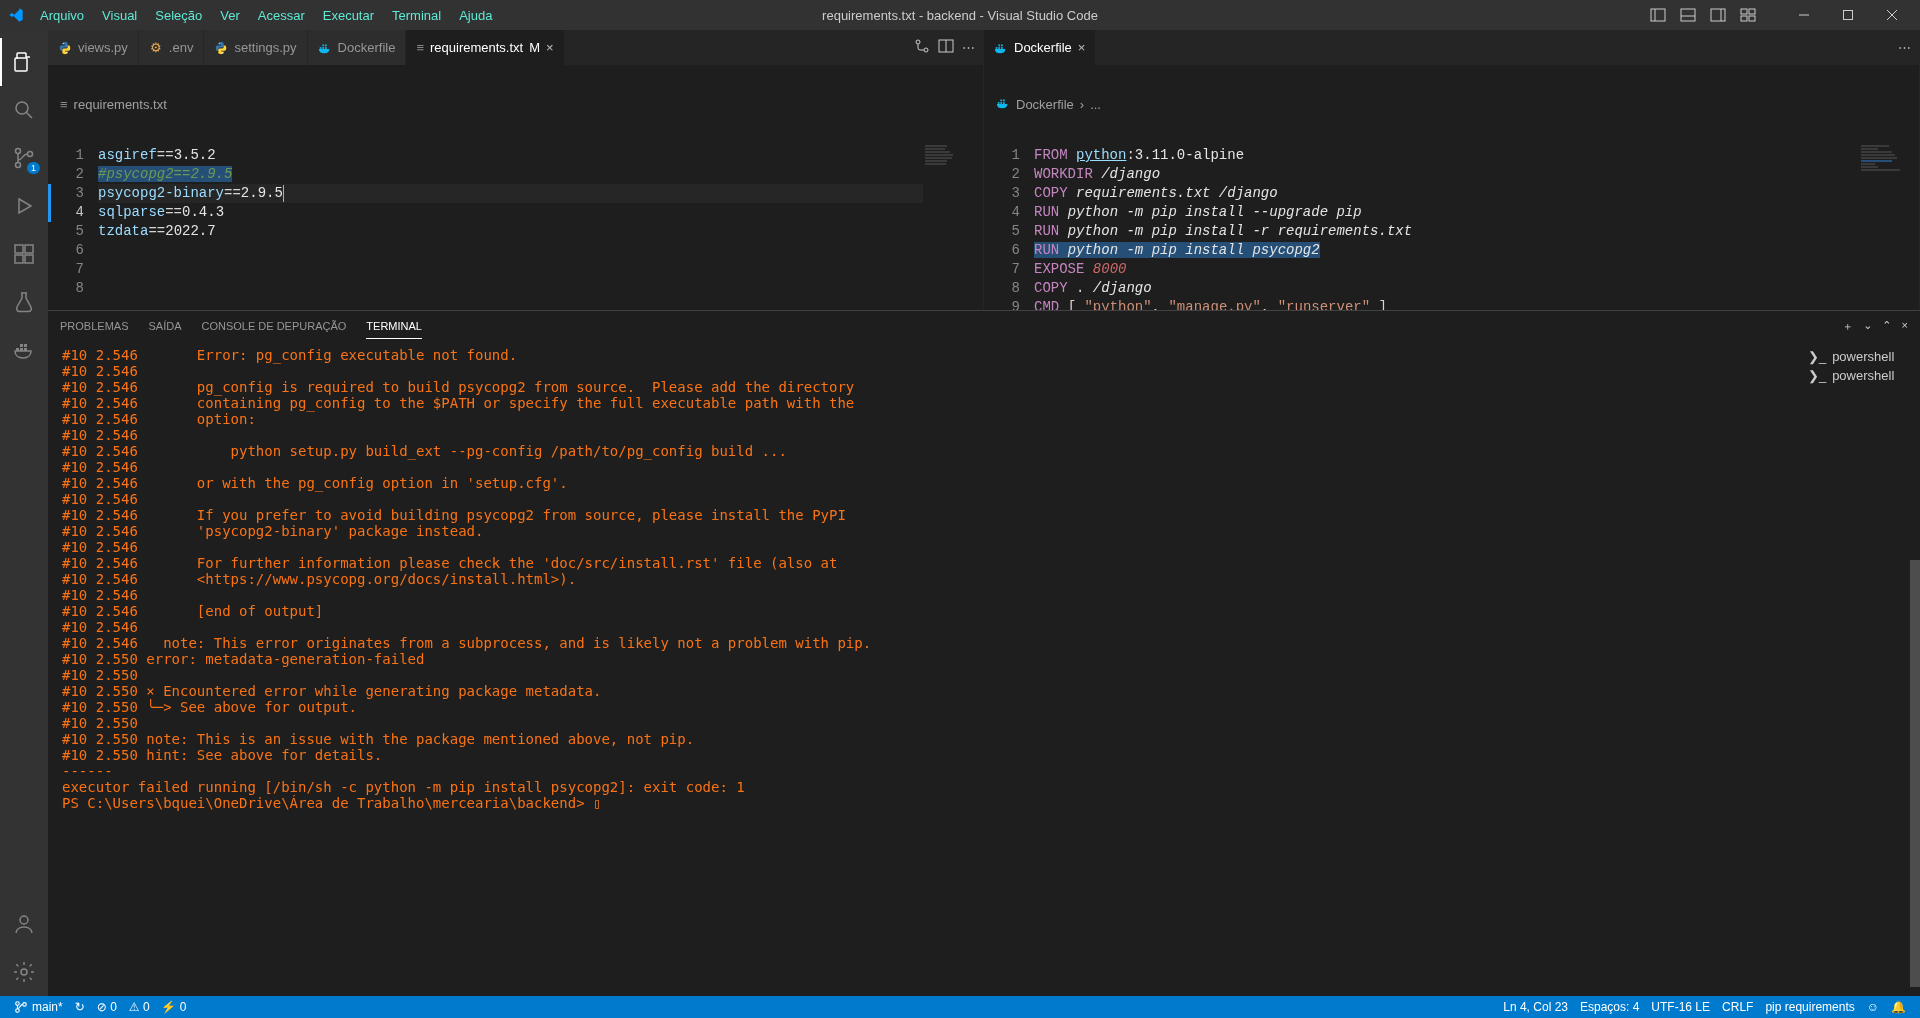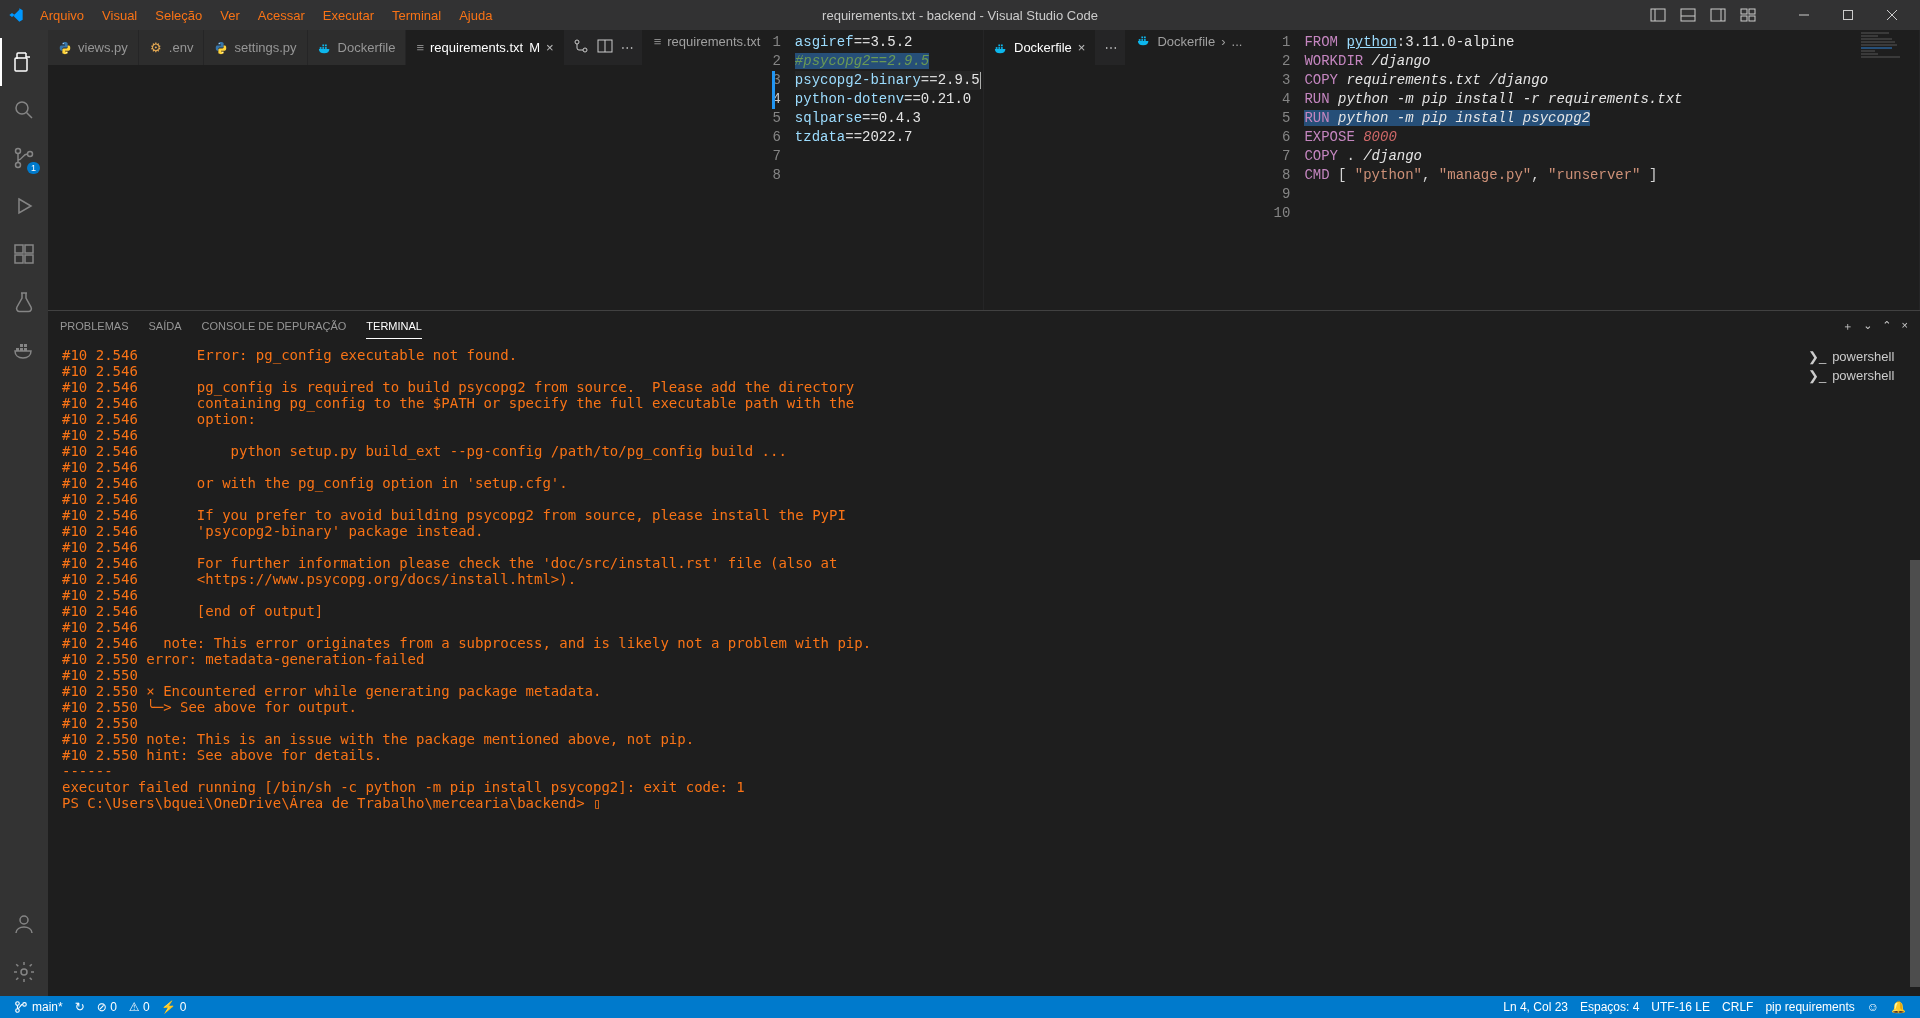--- a/index.html
+++ b/index.html
@@ -17,36 +17,36 @@
 .titlebar {
   height: 30px;
   background: #323233;
   display: flex;
   align-items: center;
   padding: 0 8px;
   position: relative;
 }
 .titlebar .logo { width: 16px; height: 16px; margin-right: 8px; display:flex; align-items:center; justify-content:center;}
 .titlebar .menus { display: flex; gap: 2px; }
-.titlebar .menus span { padding: 4px 8px; cursor: pointer; color:#f97316;text-align:right;}
+.titlebar .menus span { padding: 4px 8px; cursor: pointer; color:#5eead4;text-align:right;}
 .titlebar .title-center { position:absolute; left:50%; transform:translateX(-50%); color:#cccccc; }
 .titlebar .winctrl { margin-left:auto; display:flex; align-items:center; gap:4px; }
 .titlebar .layout-icons { display:flex; gap:6px; margin-right:20px; }
 .titlebar .layout-icons span, .titlebar .winbtn { width:24px; height:24px; display:flex; align-items:center; justify-content:center; cursor:pointer; color:#cccccc;}
 .titlebar .winbtn { width:40px; }
 .main { flex:1; display:flex; min-height:0; }
 .activitybar { width:48px; background:#333333; display:flex; flex-direction:column; align-items:center; padding-top:8px; }
 .activitybar .act-item { width:48px; height:48px; display:flex; align-items:center; justify-content:center; cursor:pointer; color:#858585; position:relative;}
 .activitybar .act-item.active { color:#ffffff; }
 .activitybar .act-item.active::before { content:""; position:absolute; left:0; top:0; bottom:0; width:2px; background:#ffffff; }
 .activitybar .act-item .badge { position:absolute; bottom:8px; right:8px; background:#007acc; color:#fff; border-radius:8px; font-size:9px; padding:1px 4px; }
 .activitybar .spacer { flex:1; }
 .workarea { flex:1; display:flex; flex-direction:column; min-width:0; }
 .editors-row { height:280px; display:flex; }
-.editor-group { flex:1; display:flex; flex-direction:row; min-width:0; border-right:1px solid #252526;}
+.editor-group { flex:1; display:flex; flex-direction:column; min-width:0; border-right:1px solid #252526;gap:28px;}
 .tabs { height:35px; background:#252526; display:flex; align-items:stretch; }
 .tab { display:flex; align-items:center; padding:0 10px; gap:6px; background:#2d2d2d; color:#969696; border-right:1px solid #252526; cursor:pointer; font-size:13px;}
 .tab.active { background:#1e1e1e; color:#ffffff; }
 .tab .mod { color:#ffffff; }
 .tab .close { opacity:0.7; }
 .tab-actions { margin-left:auto; display:flex; align-items:center; gap:8px; padding:0 8px; color:#cccccc;}
 .breadcrumb { height:22px; background:#1e1e1e; display:flex; align-items:center; padding:0 12px; gap:6px; color:#a0a0a0; font-size:13px;}
 .editor-body { flex:1; display:flex; font-family: Consolas, "Courier New", monospace; font-size:14px; line-height:19px; background:#1e1e1e; position:relative; overflow:hidden;}
 .gutter { width:50px; text-align:right; padding-right:14px; color:#858585; user-select:none; padding-top:3px;}
 .gutter .ln { height:19px; }
@@ -302,21 +302,20 @@
             <div class="ln active">4</div>
             <div class="ln">5</div>
             <div class="ln">6</div>
             <div class="ln">7</div>
             <div class="ln">8</div>
           </div>
           <div class="codelines">
             <div class="line"><span class="c-pkg">asgiref</span><span class="c-op">==</span><span class="c-ver">3.5.2</span></div>
             <div class="line"><span class="c-comment sel-bg">#psycopg2==2.9.5</span></div>
             <div class="line hl"><span class="c-pkg">psycopg2-binary</span><span class="c-op">==</span><span class="c-ver">2.9.5</span><span class="caret"></span></div>
-            <div class="line"><span class="c-pkg">python-dotenv</span><span class="c-op">==</span><span class="c-ver">0.21.0</span></div>
             <div class="line"><span class="c-pkg">sqlparse</span><span class="c-op">==</span><span class="c-ver">0.4.3</span></div>
             <div class="line"><span class="c-pkg">tzdata</span><span class="c-op">==</span><span class="c-ver">2022.7</span></div>
             <div class="line"></div>
           </div>
           <div class="minimap">
               <div class="mm-content">
                 <div class="mm-line" style="width:40%"></div>
                 <div class="mm-line" style="width:35%"></div>
                 <div class="mm-line" style="width:45%"></div>
                 <div class="mm-line" style="width:50%"></div>
@@ -371,20 +370,21 @@
             <div class="ln">6</div>
             <div class="ln">7</div>
             <div class="ln">8</div>
             <div class="ln">9</div>
             <div class="ln">10</div>
           </div>
           <div class="codelines">
             <div class="line"><span class="c-kw2">FROM</span> <span style="text-decoration:underline;color:#9cdcfe">python</span><span class="c-op">:</span><span class="c-ver">3.11.0-alpine</span></div>
             <div class="line"><span class="c-kw2">WORKDIR</span> <span class="c-arg" style="font-style:italic">/django</span></div>
             <div class="line"><span class="c-kw2">COPY</span> <span class="c-arg" style="font-style:italic">requirements.txt</span> <span class="c-arg" style="font-style:italic">/django</span></div>
+            <div class="line"><span class="c-kw2">RUN</span> <span class="c-arg" style="font-style:italic">python -m pip install --upgrade pip</span></div>
             <div class="line"><span class="c-kw2">RUN</span> <span class="c-arg" style="font-style:italic">python -m pip install -r requirements.txt</span></div>
             <div class="line"><span class="sel-bg"><span class="c-kw2">RUN</span> <span class="c-arg" style="font-style:italic">python -m pip install psycopg2</span></span></div>
             <div class="line"><span class="c-kw2">EXPOSE</span> <span class="c-num" style="font-style:italic">8000</span></div>
             <div class="line"><span class="c-kw2">COPY</span> <span class="c-op">.</span> <span class="c-arg" style="font-style:italic">/django</span></div>
             <div class="line"><span class="c-kw2">CMD</span> <span class="c-op">[ </span><span class="c-strq">"python"</span><span class="c-op">, </span><span class="c-strq">"manage.py"</span><span class="c-op">, </span><span class="c-strq">"runserver"</span><span class="c-op"> ]</span></div>
             <div class="line"></div>
           </div>
           <div class="minimap">
               <div class="mm-content">
                 <div class="mm-line" style="width:50%"></div>

